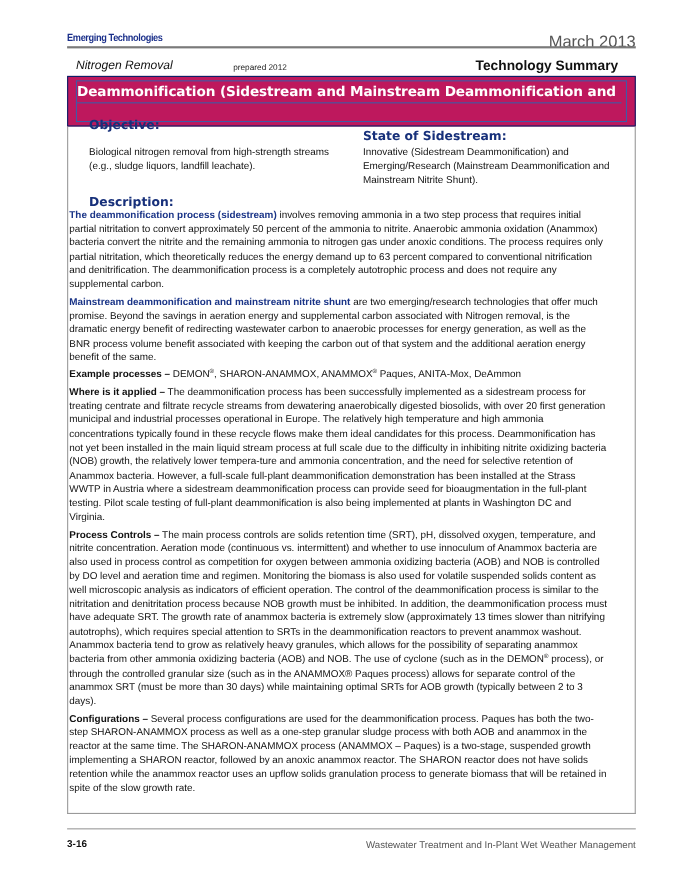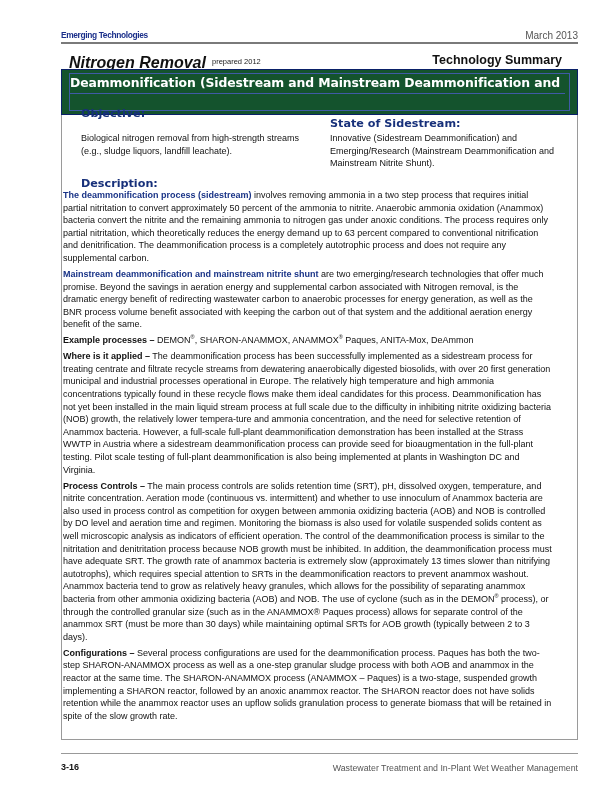--- a/index.html
+++ b/index.html
@@ -1,25 +1,25 @@
 <!DOCTYPE html>
 <html><head>
 <meta charset="utf-8">
 <style>
   html, body { margin: 0; padding: 0; background: #ffffff; }
   body { width: 612px; height: 792px; position: relative; overflow: hidden; font-family: "Liberation Sans", sans-serif; color: #111; }
   .hdr-top { position: absolute; left: 61px; top: 29px; width: 517px; height: 14px; text-align: center; }
   .hdr-left { position: absolute; left: 0; top: 0; font-family: "Liberation Sans", sans-serif; font-weight: bold; font-size: 9.5px; color: #1a2f8a; letter-spacing: -0.4px; transform: scaleX(0.88); transform-origin: left; }
-  .hdr-right { position: absolute; right: 0; top: 1px; font-size: 10px; color: #555; }
+  .hdr-right { position: absolute; right: 0; top: 1px; font-size: 15px; color: #555; }
   .hdr-rule { position: absolute; left: 61px; top: 42px; width: 517px; height: 2px; background: #7a7a7a; }
   .sub-hdr { position: absolute; left: 61px; top: 53px; width: 517px; height: 16px; }
-  .sub-left { position: absolute; left: 8px; top: 1px; font-size: 16px; font-weight: bold; font-style: italic; }
+  .sub-left { position: absolute; left: 8px; top: 1px; font-size: 11px; font-weight: normal; font-style: italic; }
   .sub-mid { position: absolute; left: 151px; top: 4px; font-size: 7.5px; color: #222; }
   .sub-right { position: absolute; right: 16px; top: 0; font-size: 12.5px; font-weight: bold; }
-  .title-bar { position: absolute; left: 61px; top: 69px; width: 517px; height: 46px; background: #14532d; border: 1px solid #0a2068; box-sizing: border-box; }
+  .title-bar { position: absolute; left: 61px; top: 69px; width: 517px; height: 46px; background: #be185d; border: 1px solid #0a2068; box-sizing: border-box; }
   .title-inner { position: absolute; left: 7px; top: 3px; right: 7px; bottom: 3px; border: 1px solid #3f5aa6; }
   .title-text { position: absolute; left: 8px; top: 3px; right: 12px; color: #fff; font-family: "DejaVu Sans", sans-serif; font-weight: bold; font-size: 12.4px; line-height: 20px; letter-spacing: -0.1px; }
   .title-line { border-bottom: 1px solid #3f5aa6; }
   .content-box { position: absolute; left: 61px; top: 115px; width: 517px; height: 625px; border: 1px solid #9a9a9a; border-top: none; box-sizing: border-box; }
   .sec-head { position: absolute; font-family: "DejaVu Sans", sans-serif; font-weight: bold; font-size: 11.2px; color: #17307a; }
   .col-text { position: absolute; font-size: 9px; line-height: 12.6px; }
   .desc { position: absolute; left: 20px; top: 189px; width: 552px; font-size: 9px; line-height: 12.6px; }
   .desc p { margin: 0 0 3.4px 0; }
   .hl { color: #1a3487; font-weight: bold; }
   .lead { font-weight: bold; }

